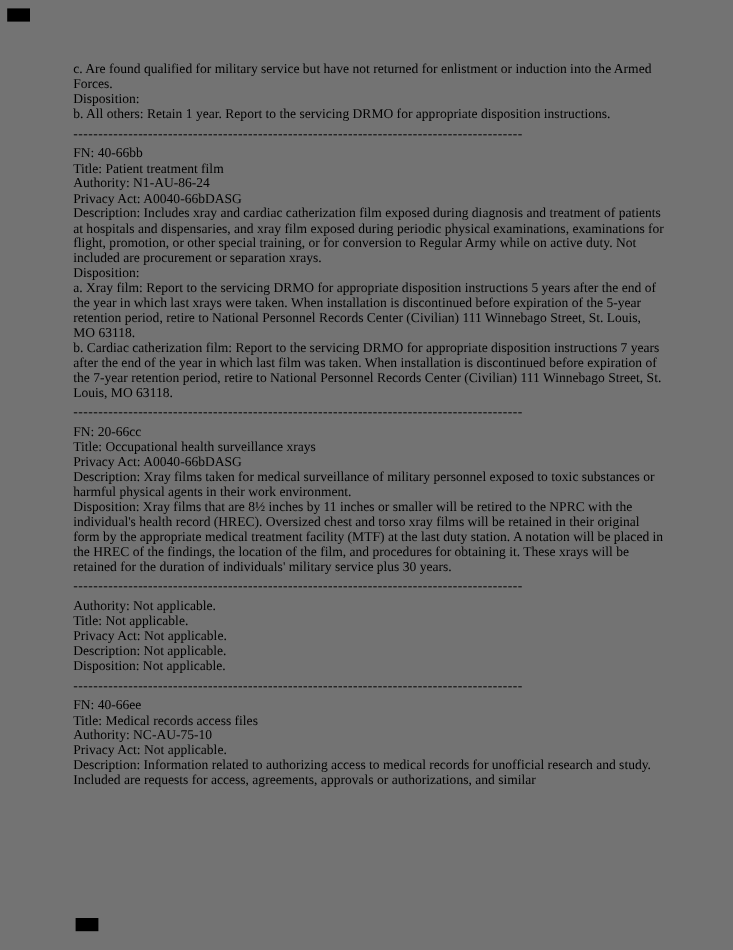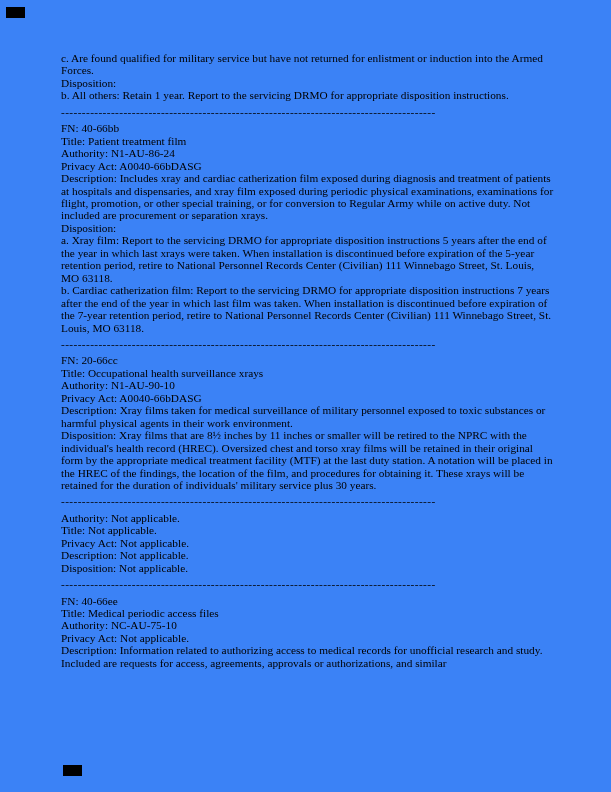--- a/index.html
+++ b/index.html
@@ -5,21 +5,21 @@
   html, body {
     margin: 0;
     padding: 0;
     background: #e8e8e8;
   }
   .page {
     position: relative;
     width: 611px;
     height: 792px;
     margin: 0 auto;
-    background: #3b82f6;
+    background: #737373;
     color: #000000;
     font-family: "Liberation Serif", serif;
     overflow: hidden;
   }
   .text-column {
     position: absolute;
     top: 52px;
     left: 61px;
     width: 494px;
     font-size: 11.3px;
@@ -68,30 +68,29 @@
       <p class="para">Title: Patient treatment film</p>
       <p class="para">Authority: N1-AU-86-24</p>
       <p class="para">Privacy Act: A0040-66bDASG</p>
       <p class="para">Description: Includes xray and cardiac catherization film exposed during diagnosis and treatment of patients at hospitals and dispensaries, and xray film exposed during periodic physical examinations, examinations for flight, promotion, or other special training, or for conversion to Regular Army while on active duty. Not included are procurement or separation xrays.</p>
       <p class="para">Disposition:</p>
       <p class="para">a. Xray film: Report to the servicing DRMO for appropriate disposition instructions 5 years after the end of the year in which last xrays were taken. When installation is discontinued before expiration of the 5-year retention period, retire to National Personnel Records Center (Civilian) 111 Winnebago Street, St. Louis, MO 63118.</p>
       <p class="para">b. Cardiac catherization film: Report to the servicing DRMO for appropriate disposition instructions 7 years after the end of the year in which last film was taken. When installation is discontinued before expiration of the 7-year retention period, retire to National Personnel Records Center (Civilian) 111 Winnebago Street, St. Louis, MO 63118.</p>
       <div class="sep">------------------------------------------------------------------------------------------</div>
       <p class="para">FN: 20-66cc</p>
       <p class="para">Title: Occupational health surveillance xrays</p>
-      <p class="para">Authority: N1-AU-90-10</p>
       <p class="para">Privacy Act: A0040-66bDASG</p>
       <p class="para">Description: Xray films taken for medical surveillance of military personnel exposed to toxic substances or harmful physical agents in their work environment.</p>
       <p class="para">Disposition: Xray films that are 8½ inches by 11 inches or smaller will be retired to the NPRC with the individual's health record (HREC).  Oversized chest and torso xray films will be retained in their original form by the appropriate medical treatment facility (MTF) at the last duty station. A notation will be placed in the HREC of the findings, the location of the film, and procedures for obtaining it. These xrays will be retained for the duration of individuals' military service plus 30 years.</p>
       <div class="sep">------------------------------------------------------------------------------------------</div>
       <p class="para">Authority: Not applicable.</p>
       <p class="para">Title: Not applicable.</p>
       <p class="para">Privacy Act: Not applicable.</p>
       <p class="para">Description: Not applicable.</p>
       <p class="para">Disposition: Not applicable.</p>
       <div class="sep">------------------------------------------------------------------------------------------</div>
       <p class="para">FN: 40-66ee</p>
-      <p class="para">Title: Medical periodic access files</p>
+      <p class="para">Title: Medical records access files</p>
       <p class="para">Authority: NC-AU-75-10</p>
       <p class="para">Privacy Act: Not applicable.</p>
       <p class="para">Description: Information related to authorizing access to medical records for unofficial research and study. Included are requests for access, agreements, approvals or authorizations, and similar</p>
     </div>
 </div>
 
 </body></html>

